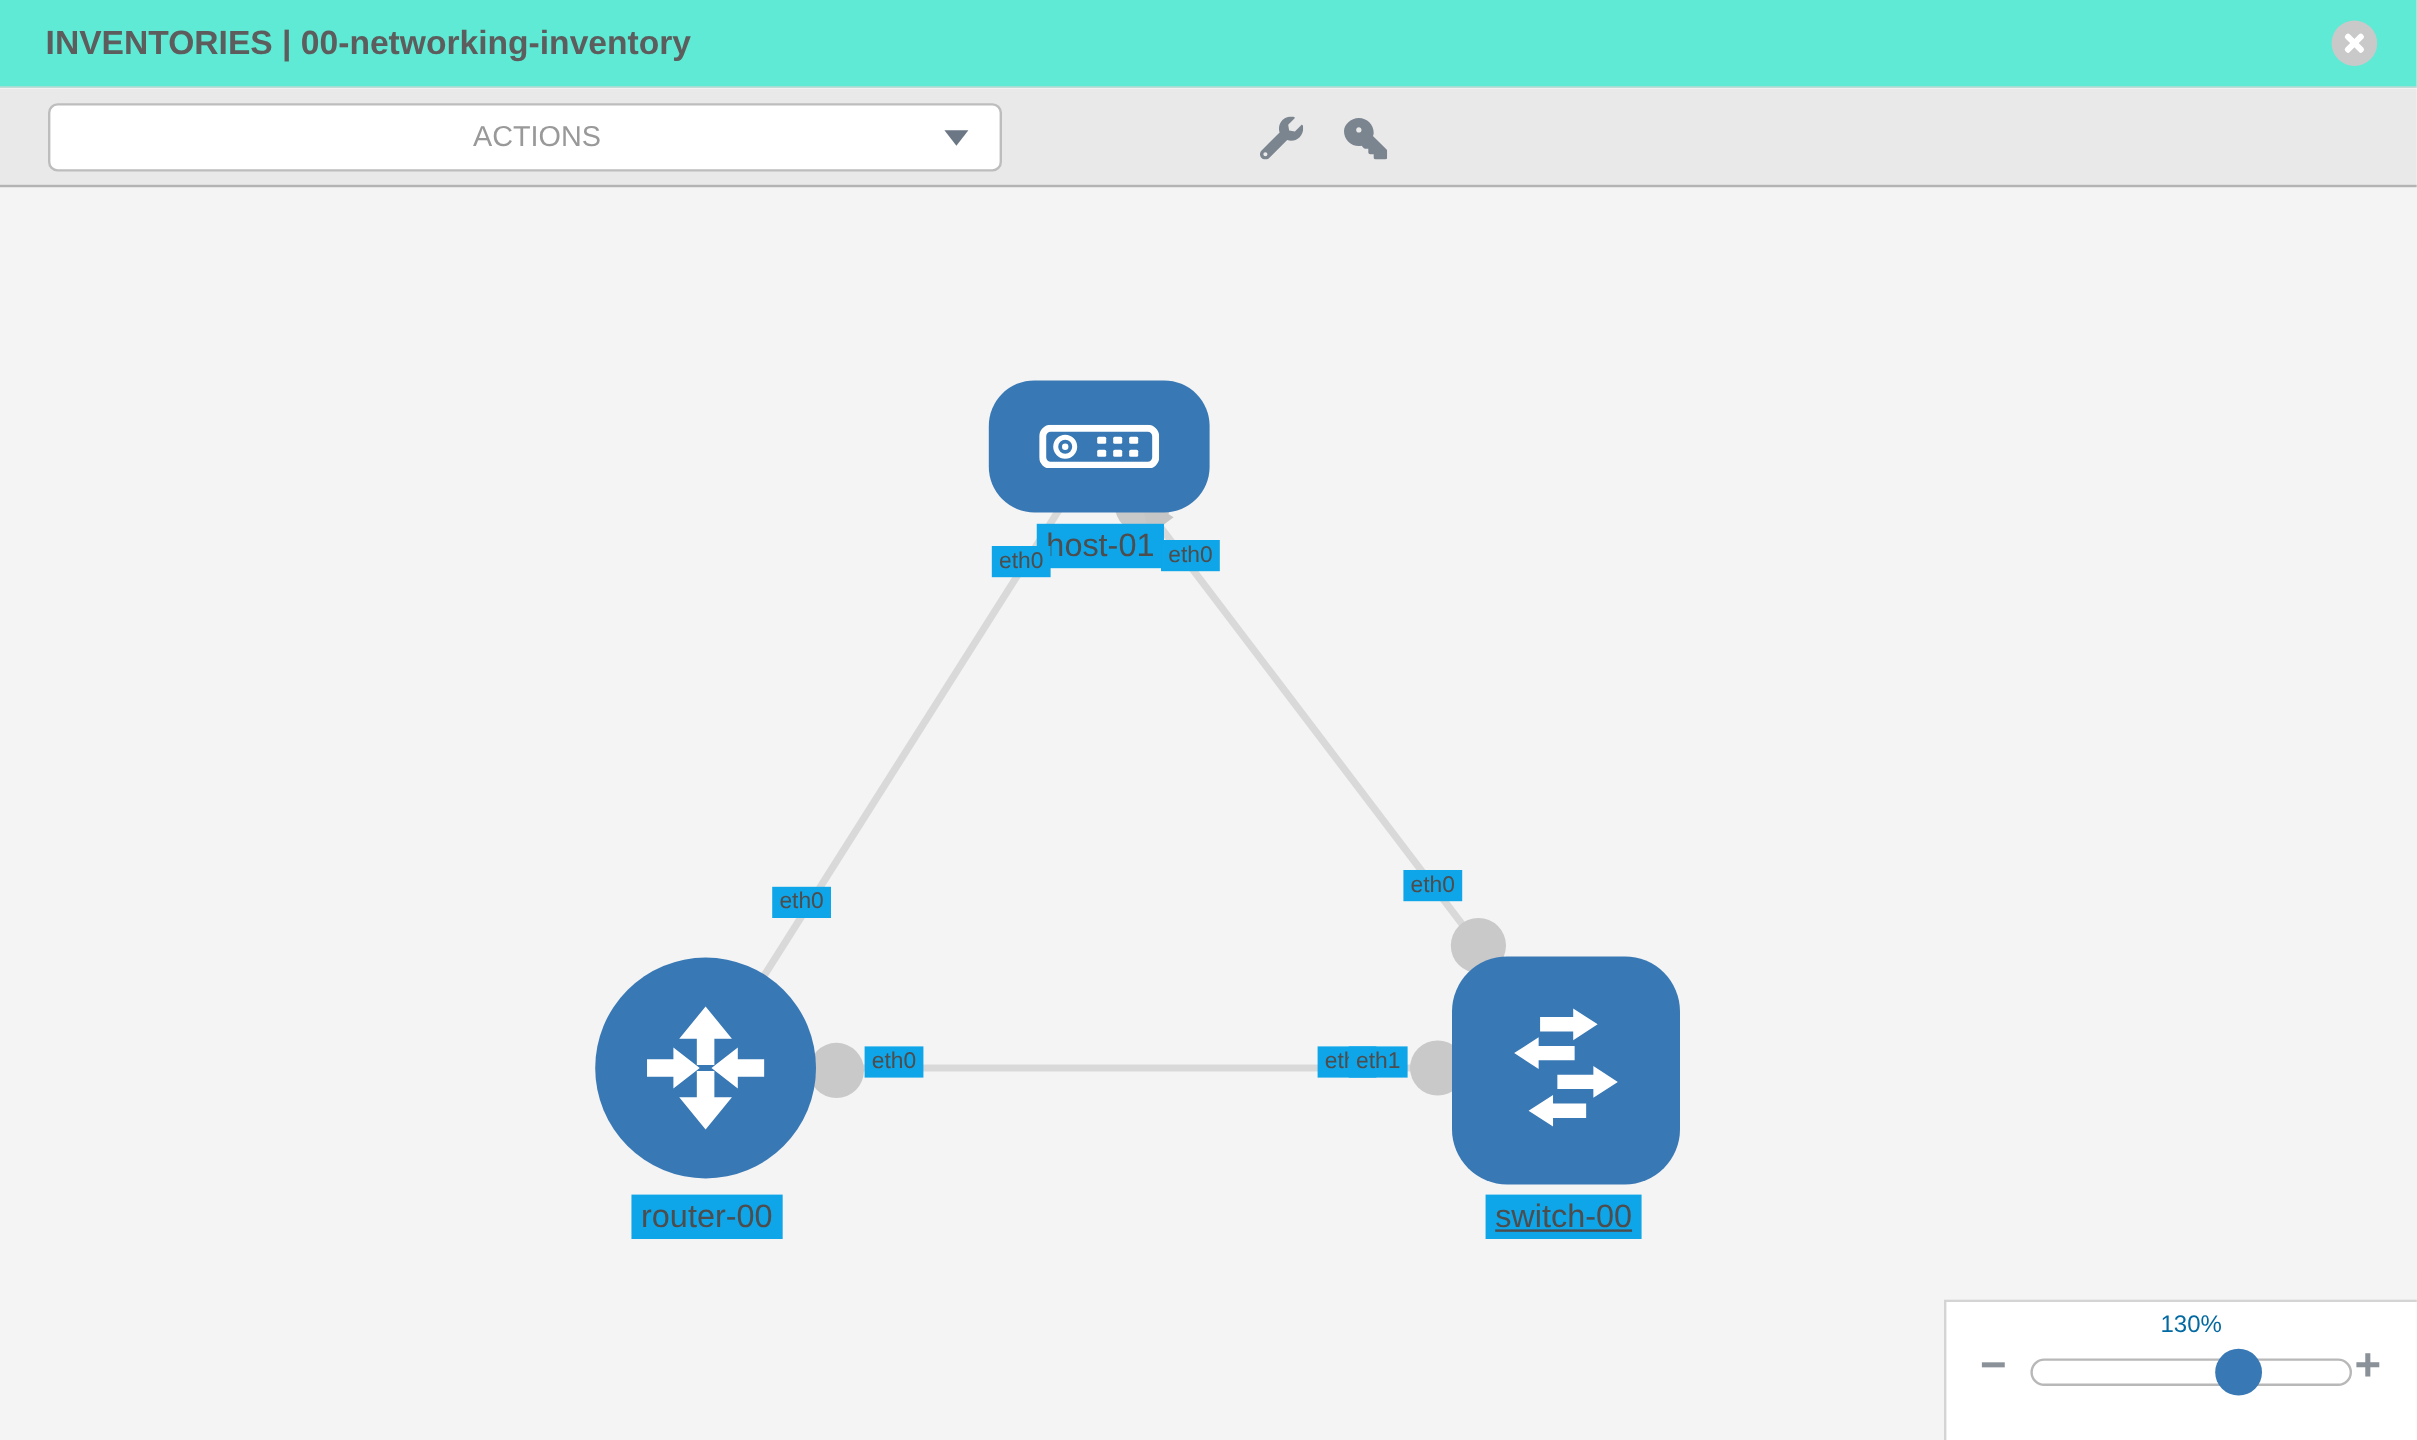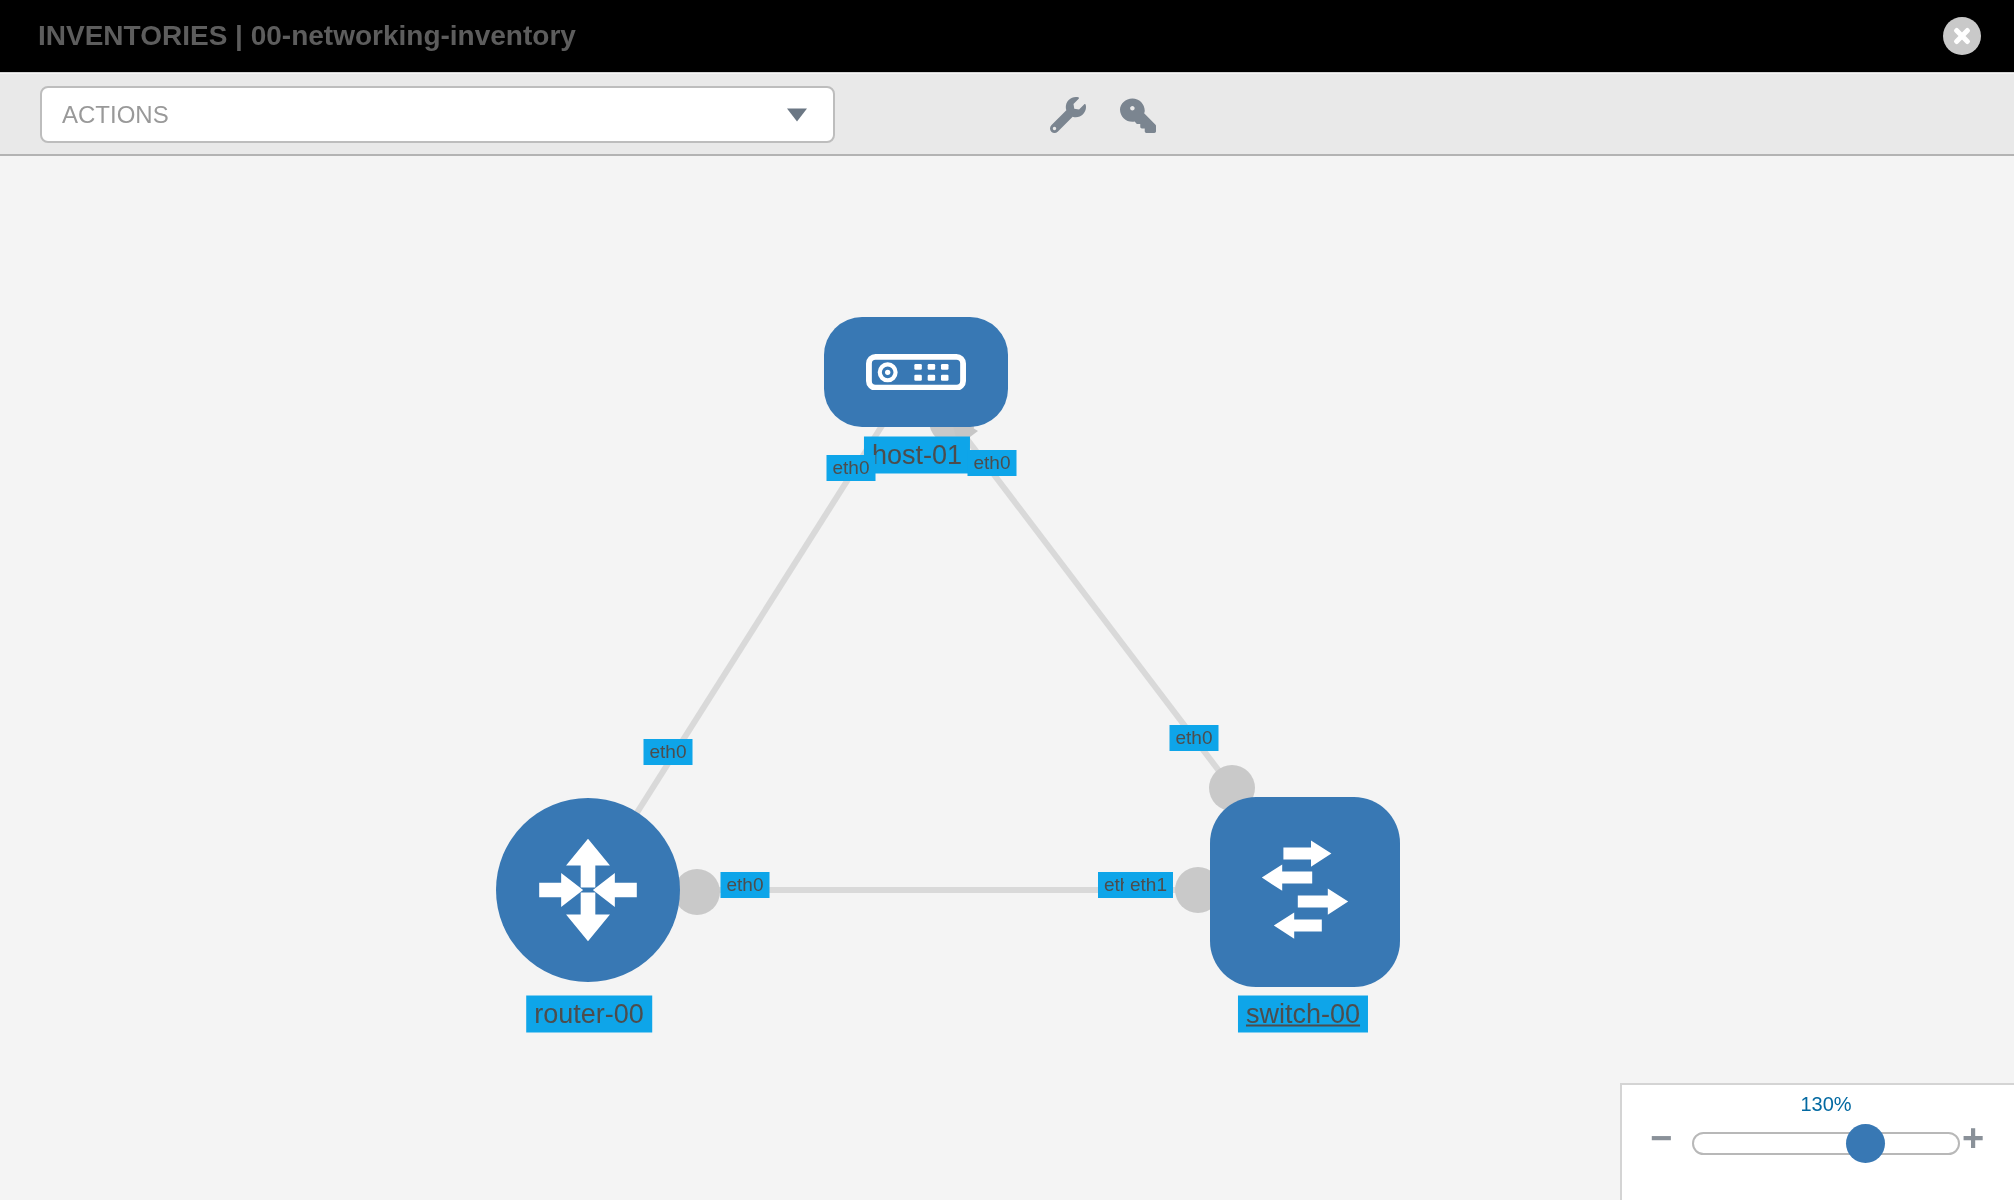--- a/index.html
+++ b/index.html
@@ -3,41 +3,41 @@
 <meta charset="utf-8">
 <style>
   * { margin:0; padding:0; box-sizing:border-box; }
   html,body { width:2014px; height:1200px; }
   body { font-family:"Liberation Sans", sans-serif; background:#fff; }
 
   .app { position:relative; width:2014px; height:1200px; overflow:hidden; background:#f4f4f4; }
 
   
   .header { position:absolute; top:0; left:0; width:2014px; height:73px;
-            background:#000000; border-bottom:1px solid #d4d4d4; z-index:20;padding-left:48px; }
+            background:#5eead4; border-bottom:1px solid #d4d4d4; z-index:20;padding-left:48px; }
   .header-title { position:absolute; left:38px; top:50%; transform:translateY(-50%);
                   font-size:28px; font-weight:bold; color:#5d5d5d; }
   .close-btn { position:absolute; left:1943px; top:17px; width:38px; height:38px;
                border-radius:50%; background:#c9c9c9; cursor:pointer; }
   .close-btn .bar { position:absolute; left:50%; top:50%; width:20px; height:5px;
                     background:#fff; border-radius:2px; }
   .close-btn .bar.a { transform:translate(-50%,-50%) rotate(45deg); }
   .close-btn .bar.b { transform:translate(-50%,-50%) rotate(-45deg); }
 
   
   .toolbar { position:absolute; top:74px; left:0; width:2014px; height:82px;
              background:#e9e9e9; border-bottom:2px solid #b3b3b3; z-index:19; }
   .select-box { position:absolute; top:12px; height:57px; background:#fff;
                 border:2px solid #bdbdbd; border-radius:8px; display:flex;
                 align-items:center; cursor:pointer; }
   .select-box .sel-label { margin-left:20px; font-size:24px; color:#999999; }
   .caret { position:absolute; right:26px; top:50%; transform:translateY(-50%);
            width:0; height:0; border-left:10px solid transparent;
            border-right:10px solid transparent; border-top:13px solid #6b7784; }
-  .actions-box { left:40px; width:795px; }
+  .actions-box { left:40px; width:795px;justify-content:center; }
   .search-box { left:1183px; width:792px; }
   .tool-icon { position:absolute; top:23px; width:36px; height:36px; cursor:pointer; }
   .tool-icon svg { width:100%; height:100%; fill:#7b8590; }
   .wrench-btn { left:1050px; }
   .key-btn { left:1120px; }
 
   
   .canvas { position:absolute; top:156px; left:0; width:2014px; height:1044px;
             background:#f4f4f4; z-index:1; }
   .graph-svg { position:absolute; left:0; top:0; }

